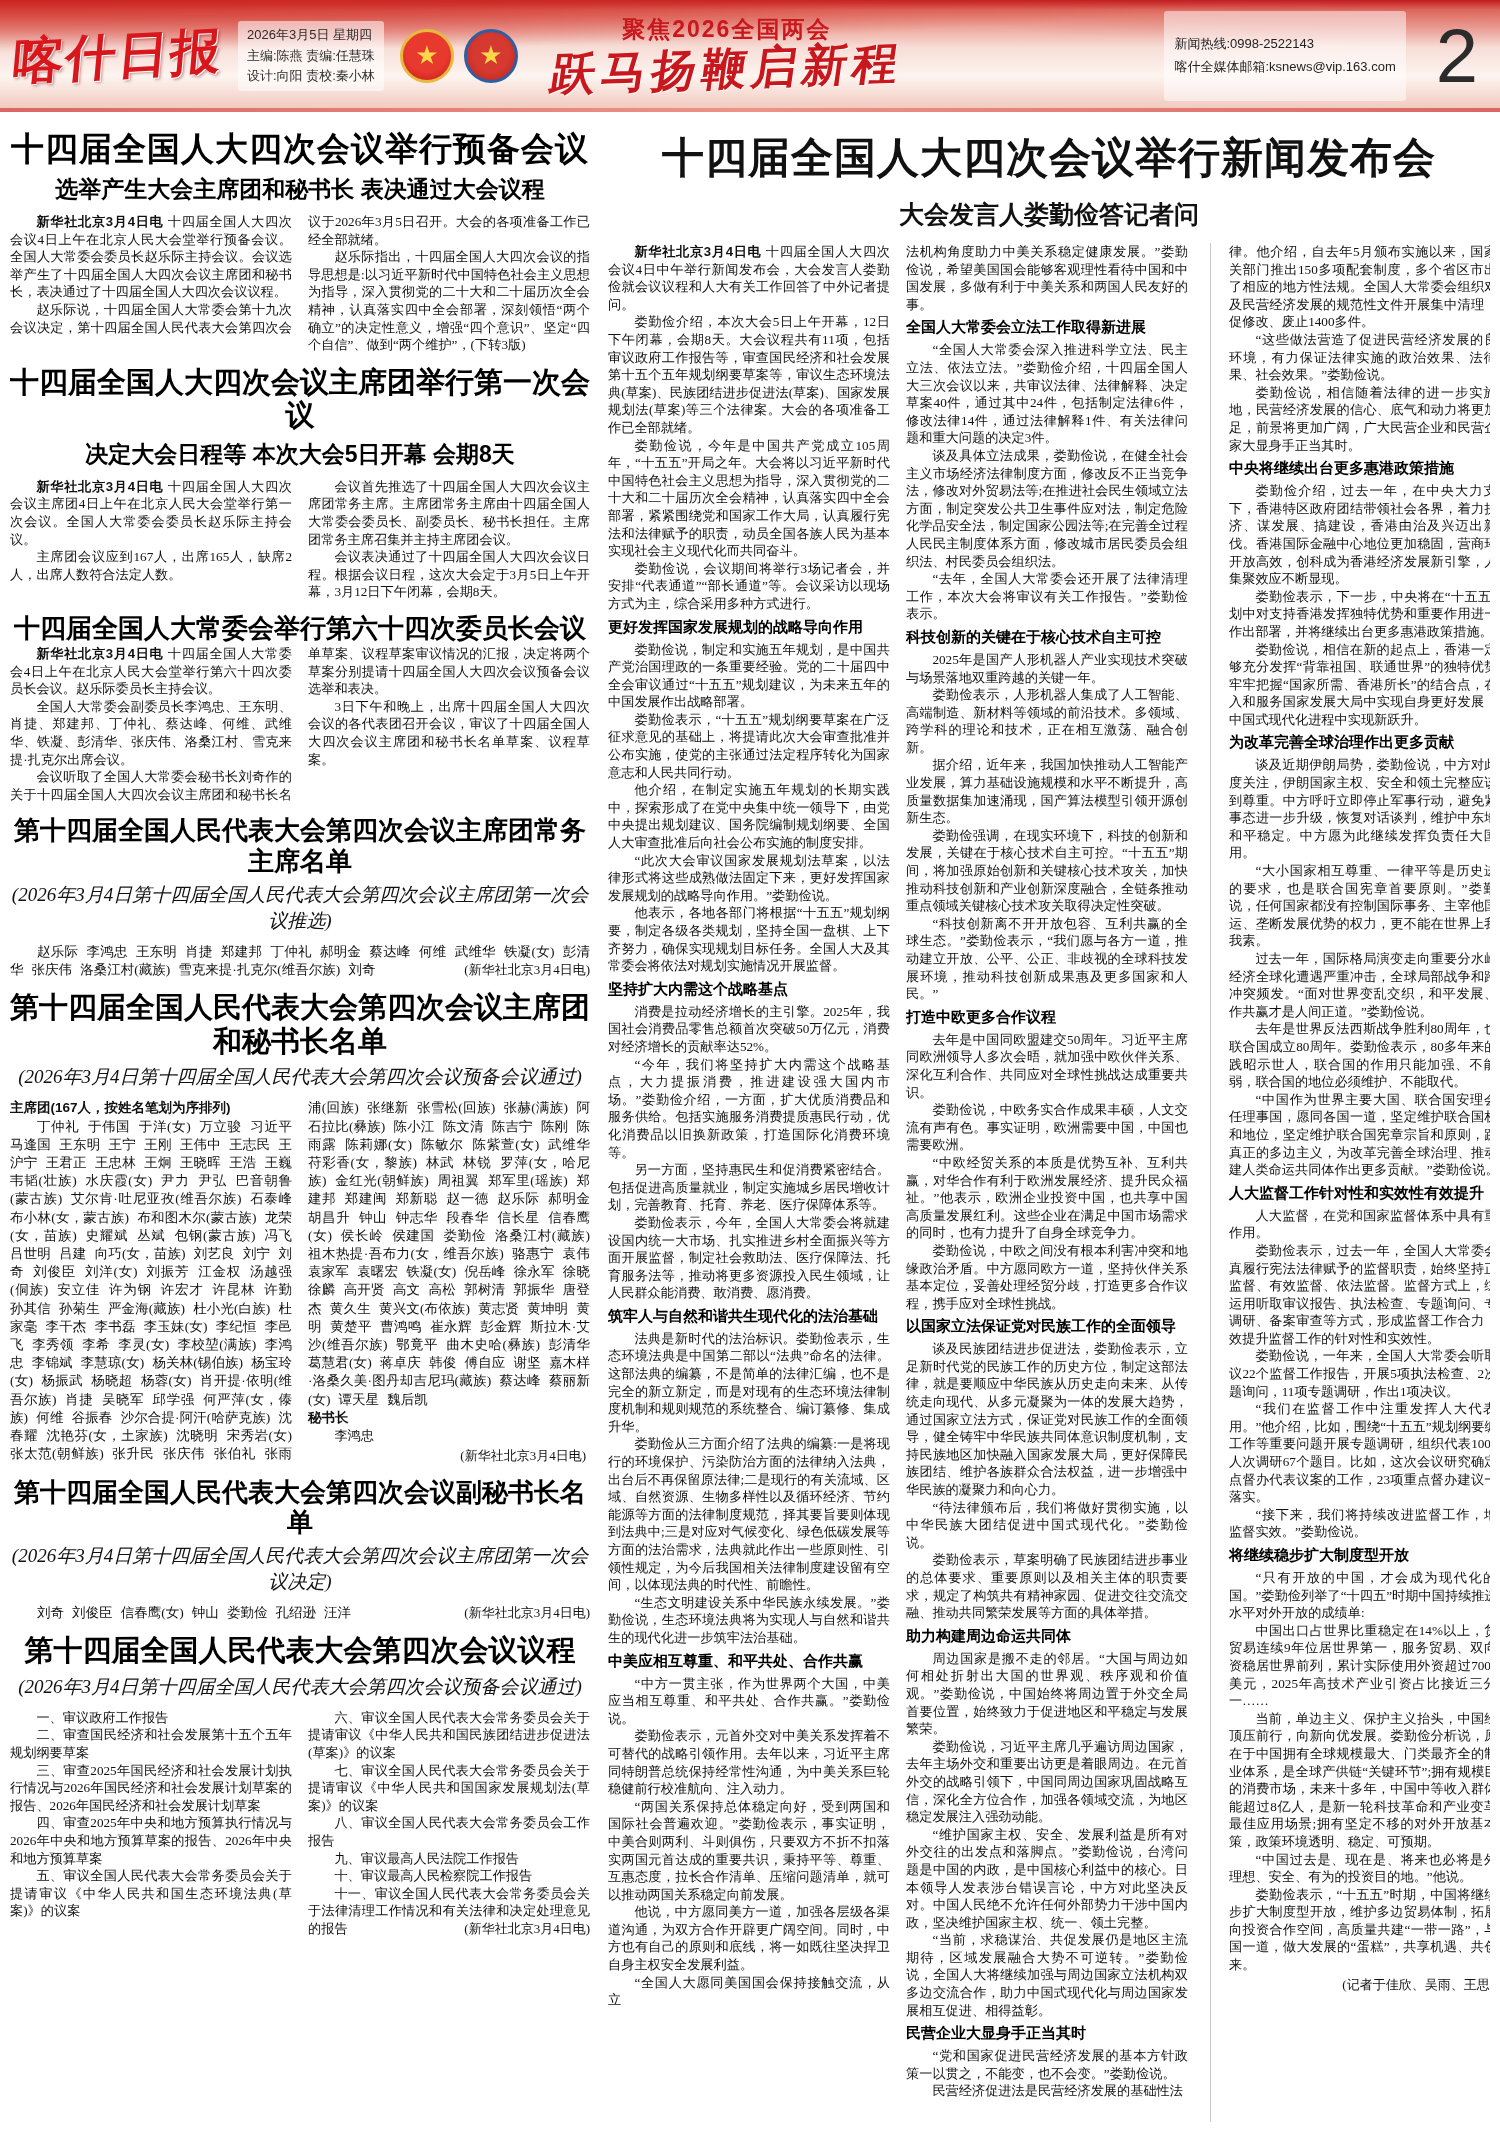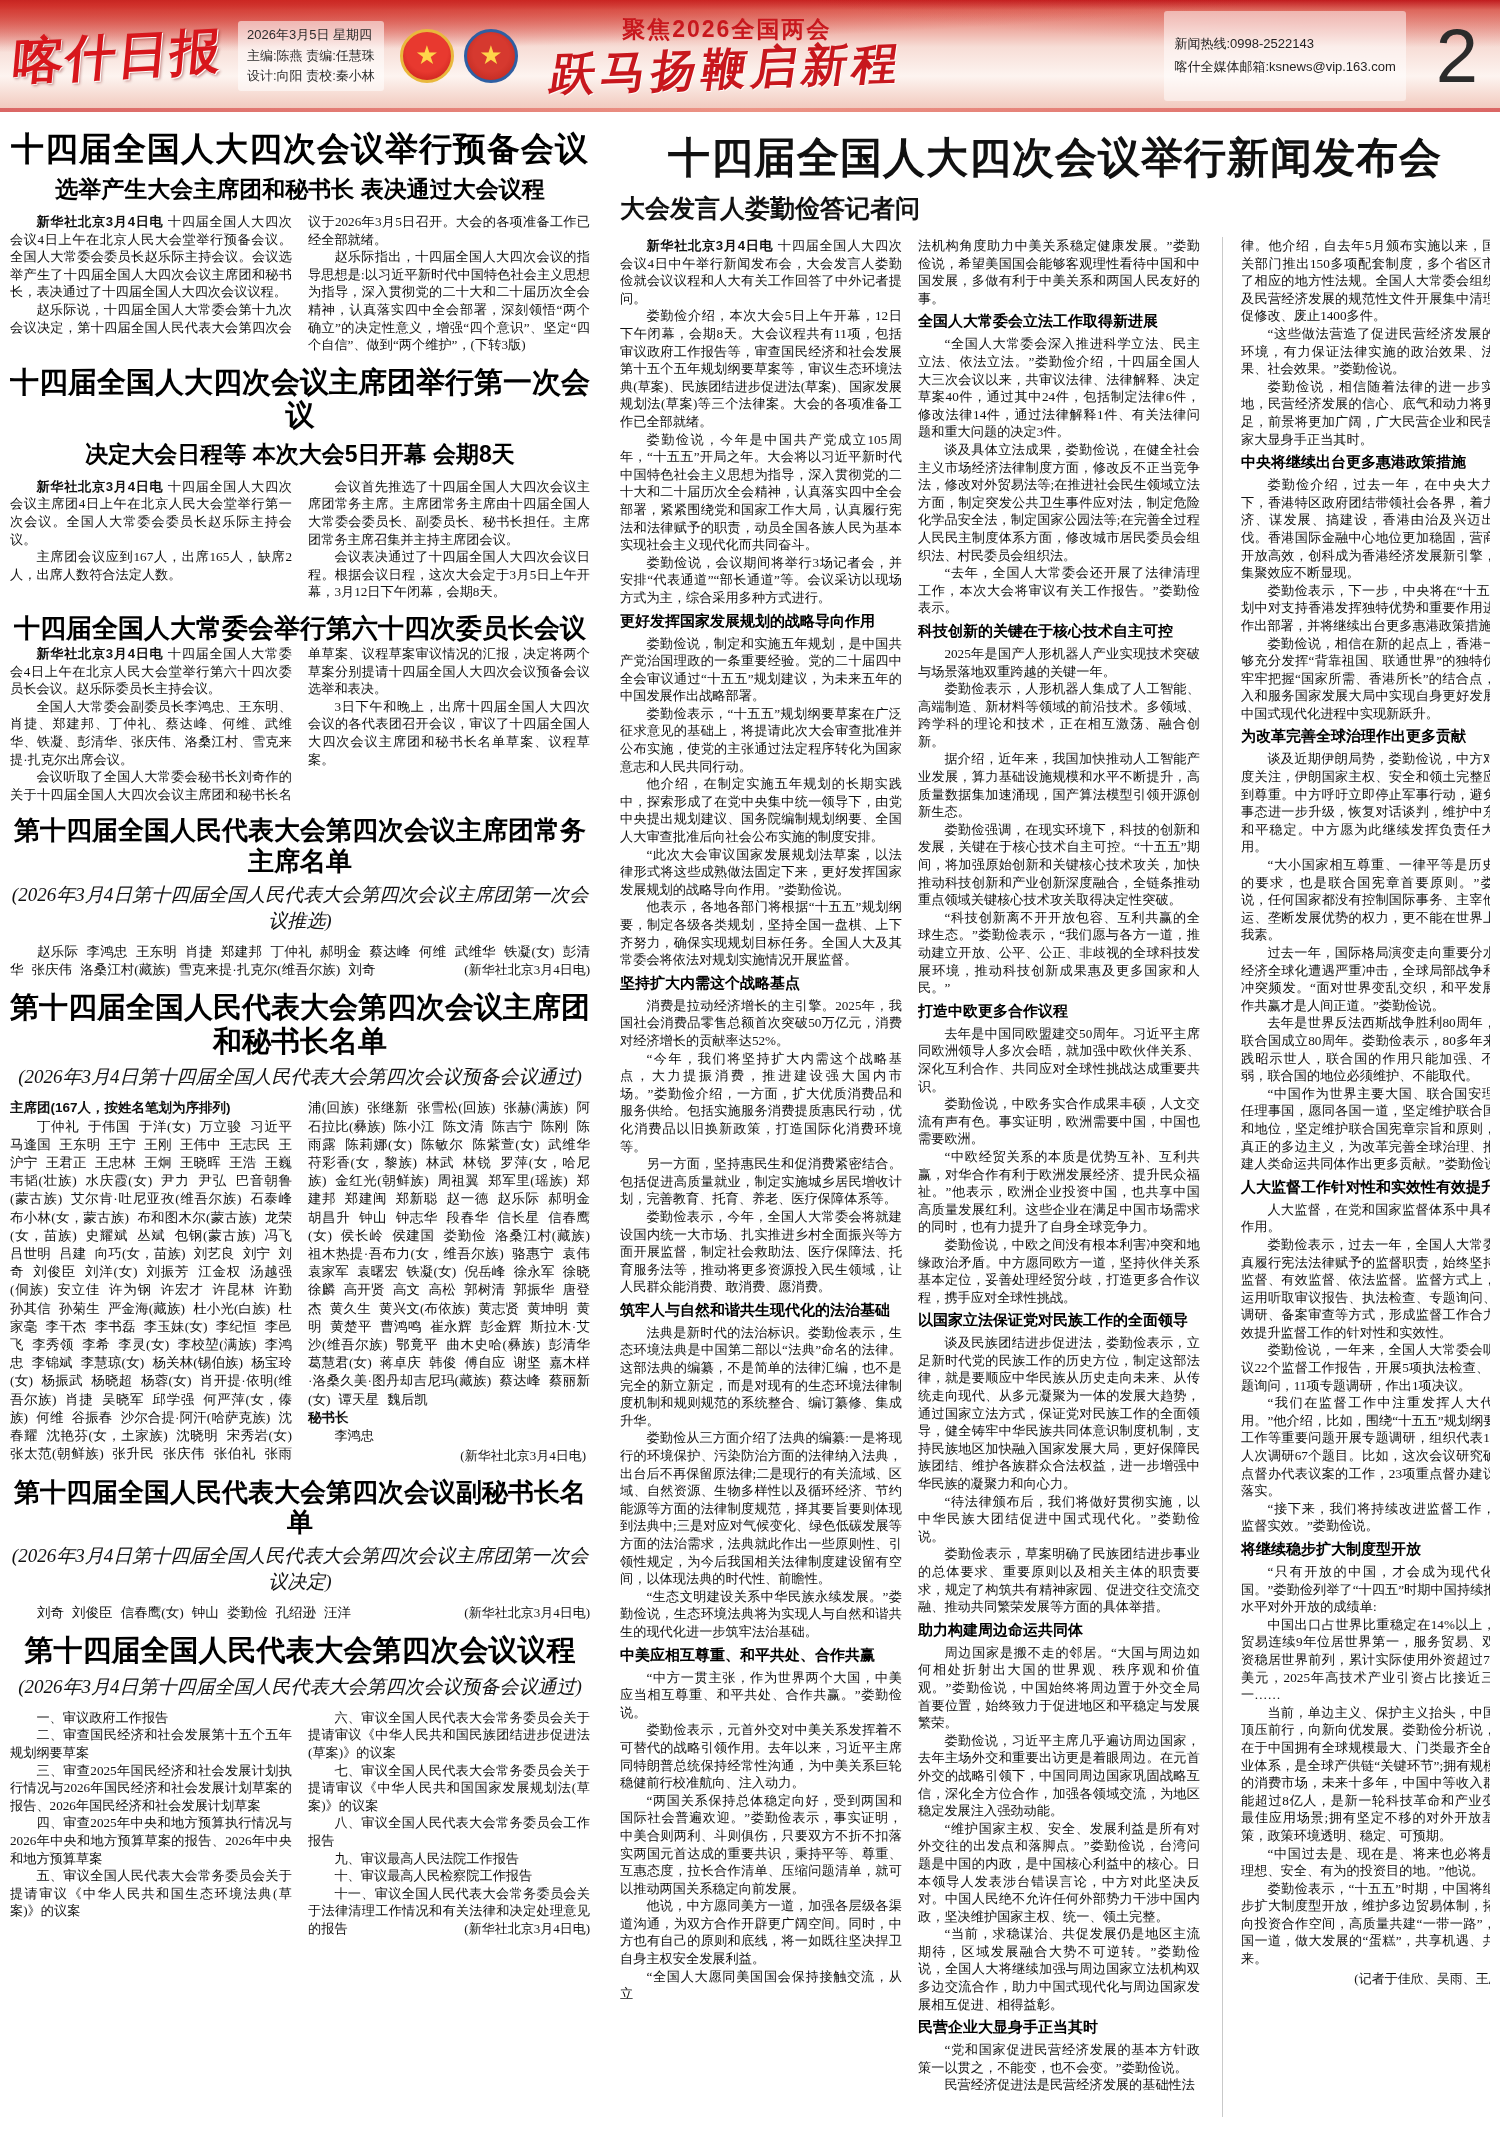--- a/index.html
+++ b/index.html
@@ -25,21 +25,21 @@
   .emblem.national{background:radial-gradient(circle at 50% 40%,#e8392f 55%,#bd1814 100%);color:#ffd54a;border:3px solid #e9b83c}
   .emblem.cppcc{background:radial-gradient(circle at 50% 45%,#d6392f 50%,#b7231c 100%);color:#ffd54a;border:3px solid #2e5fa3}
   .mast-center{text-align:center;flex:0 0 auto;margin:0 18px}
   .focus{font:900 23px/1 "Liberation Sans","DejaVu Sans",sans-serif;color:#c8171d;letter-spacing:2px}
   .slogan{font:900 45px/1.1 "Liberation Sans","DejaVu Sans",sans-serif;color:#c8171d;transform:skewX(-10deg) rotate(-2deg);
     letter-spacing:5px;margin-top:3px;text-shadow:1px 1px 0 rgba(255,255,255,.85);white-space:nowrap}
   .mast-right{font:13px/1.75 "Liberation Sans","DejaVu Sans",sans-serif;color:#222;
     background:rgba(255,255,255,.5);padding:22px 10px;border-radius:3px;white-space:nowrap;margin-left:auto}
   .page-num{font:300 76px/1 "Liberation Sans","DejaVu Sans",sans-serif;color:#2b2b2b;margin:0 8px 0 14px}
   
-  main{display:flex;gap:30px;padding:6px 10px 0 10px;box-sizing:border-box}
+  main{display:flex;gap:18px;padding:6px 10px 0 10px;box-sizing:border-box}
   .left-block{width:580px;flex:none;height:2004px;overflow:hidden}
   .press{flex:1;height:2004px;overflow:hidden}
   
   article{margin:0 0 8px 0}
   .headline{font-family:"Liberation Sans","DejaVu Sans",sans-serif;font-weight:900;text-align:center;color:#000;
     line-height:1.16;margin:12px 0 2px}
   .h-xl{font-size:33px;letter-spacing:1px}
   .h-l{font-size:29px}
   .h-m{font-size:26px}
   .deck{font:700 23px/1.25 "Liberation Sans","DejaVu Sans",sans-serif;text-align:center;margin:7px 0 9px;color:#000}
@@ -48,21 +48,21 @@
   .para{font-size:13.2px;line-height:17.6px;margin:0;text-indent:2em;text-align:justify}
   .para.cont{text-indent:0}
   .dateline{font-family:"Liberation Sans","DejaVu Sans",sans-serif;font-weight:700}
   .sub-h{font:700 15px/20px "Liberation Sans","DejaVu Sans",sans-serif;text-align:left;margin:4px 0;color:#000}
   .bold-line{font:700 13.5px/18.2px "Liberation Sans","DejaVu Sans",sans-serif;margin:0}
   .names{font-size:13.5px;line-height:18.2px;text-indent:2em;word-spacing:.35em;text-align:justify;margin:0}
   .credit{font-size:13px;text-align:right;margin:2px 4px 0 0}
   .credit-inline{float:right;font-size:13px}
   
   .press h1{font:900 42px/1.12 "Liberation Sans","DejaVu Sans",sans-serif;text-align:center;margin:16px 0 6px;letter-spacing:1px}
-  .press h2{font:700 25px/1.2 "Liberation Sans","DejaVu Sans",sans-serif;text-align:left;margin:12px 0 14px}
+  .press h2{font:700 25px/1.2 "Liberation Sans","DejaVu Sans",sans-serif;text-align:center;margin:18px 0 14px}
   .press-cols{display:flex;height:1880px;overflow:hidden}
   .pcol{width:282px;flex:none;overflow:hidden}
   .pcol+.pcol{margin-left:16px}
   .pcol.rule{margin-left:22px;padding-left:18px;border-left:1px solid #c9c9c9}
 </style>
 </head>
 <body>
 
 <div class="page">
   <header class="masthead">

